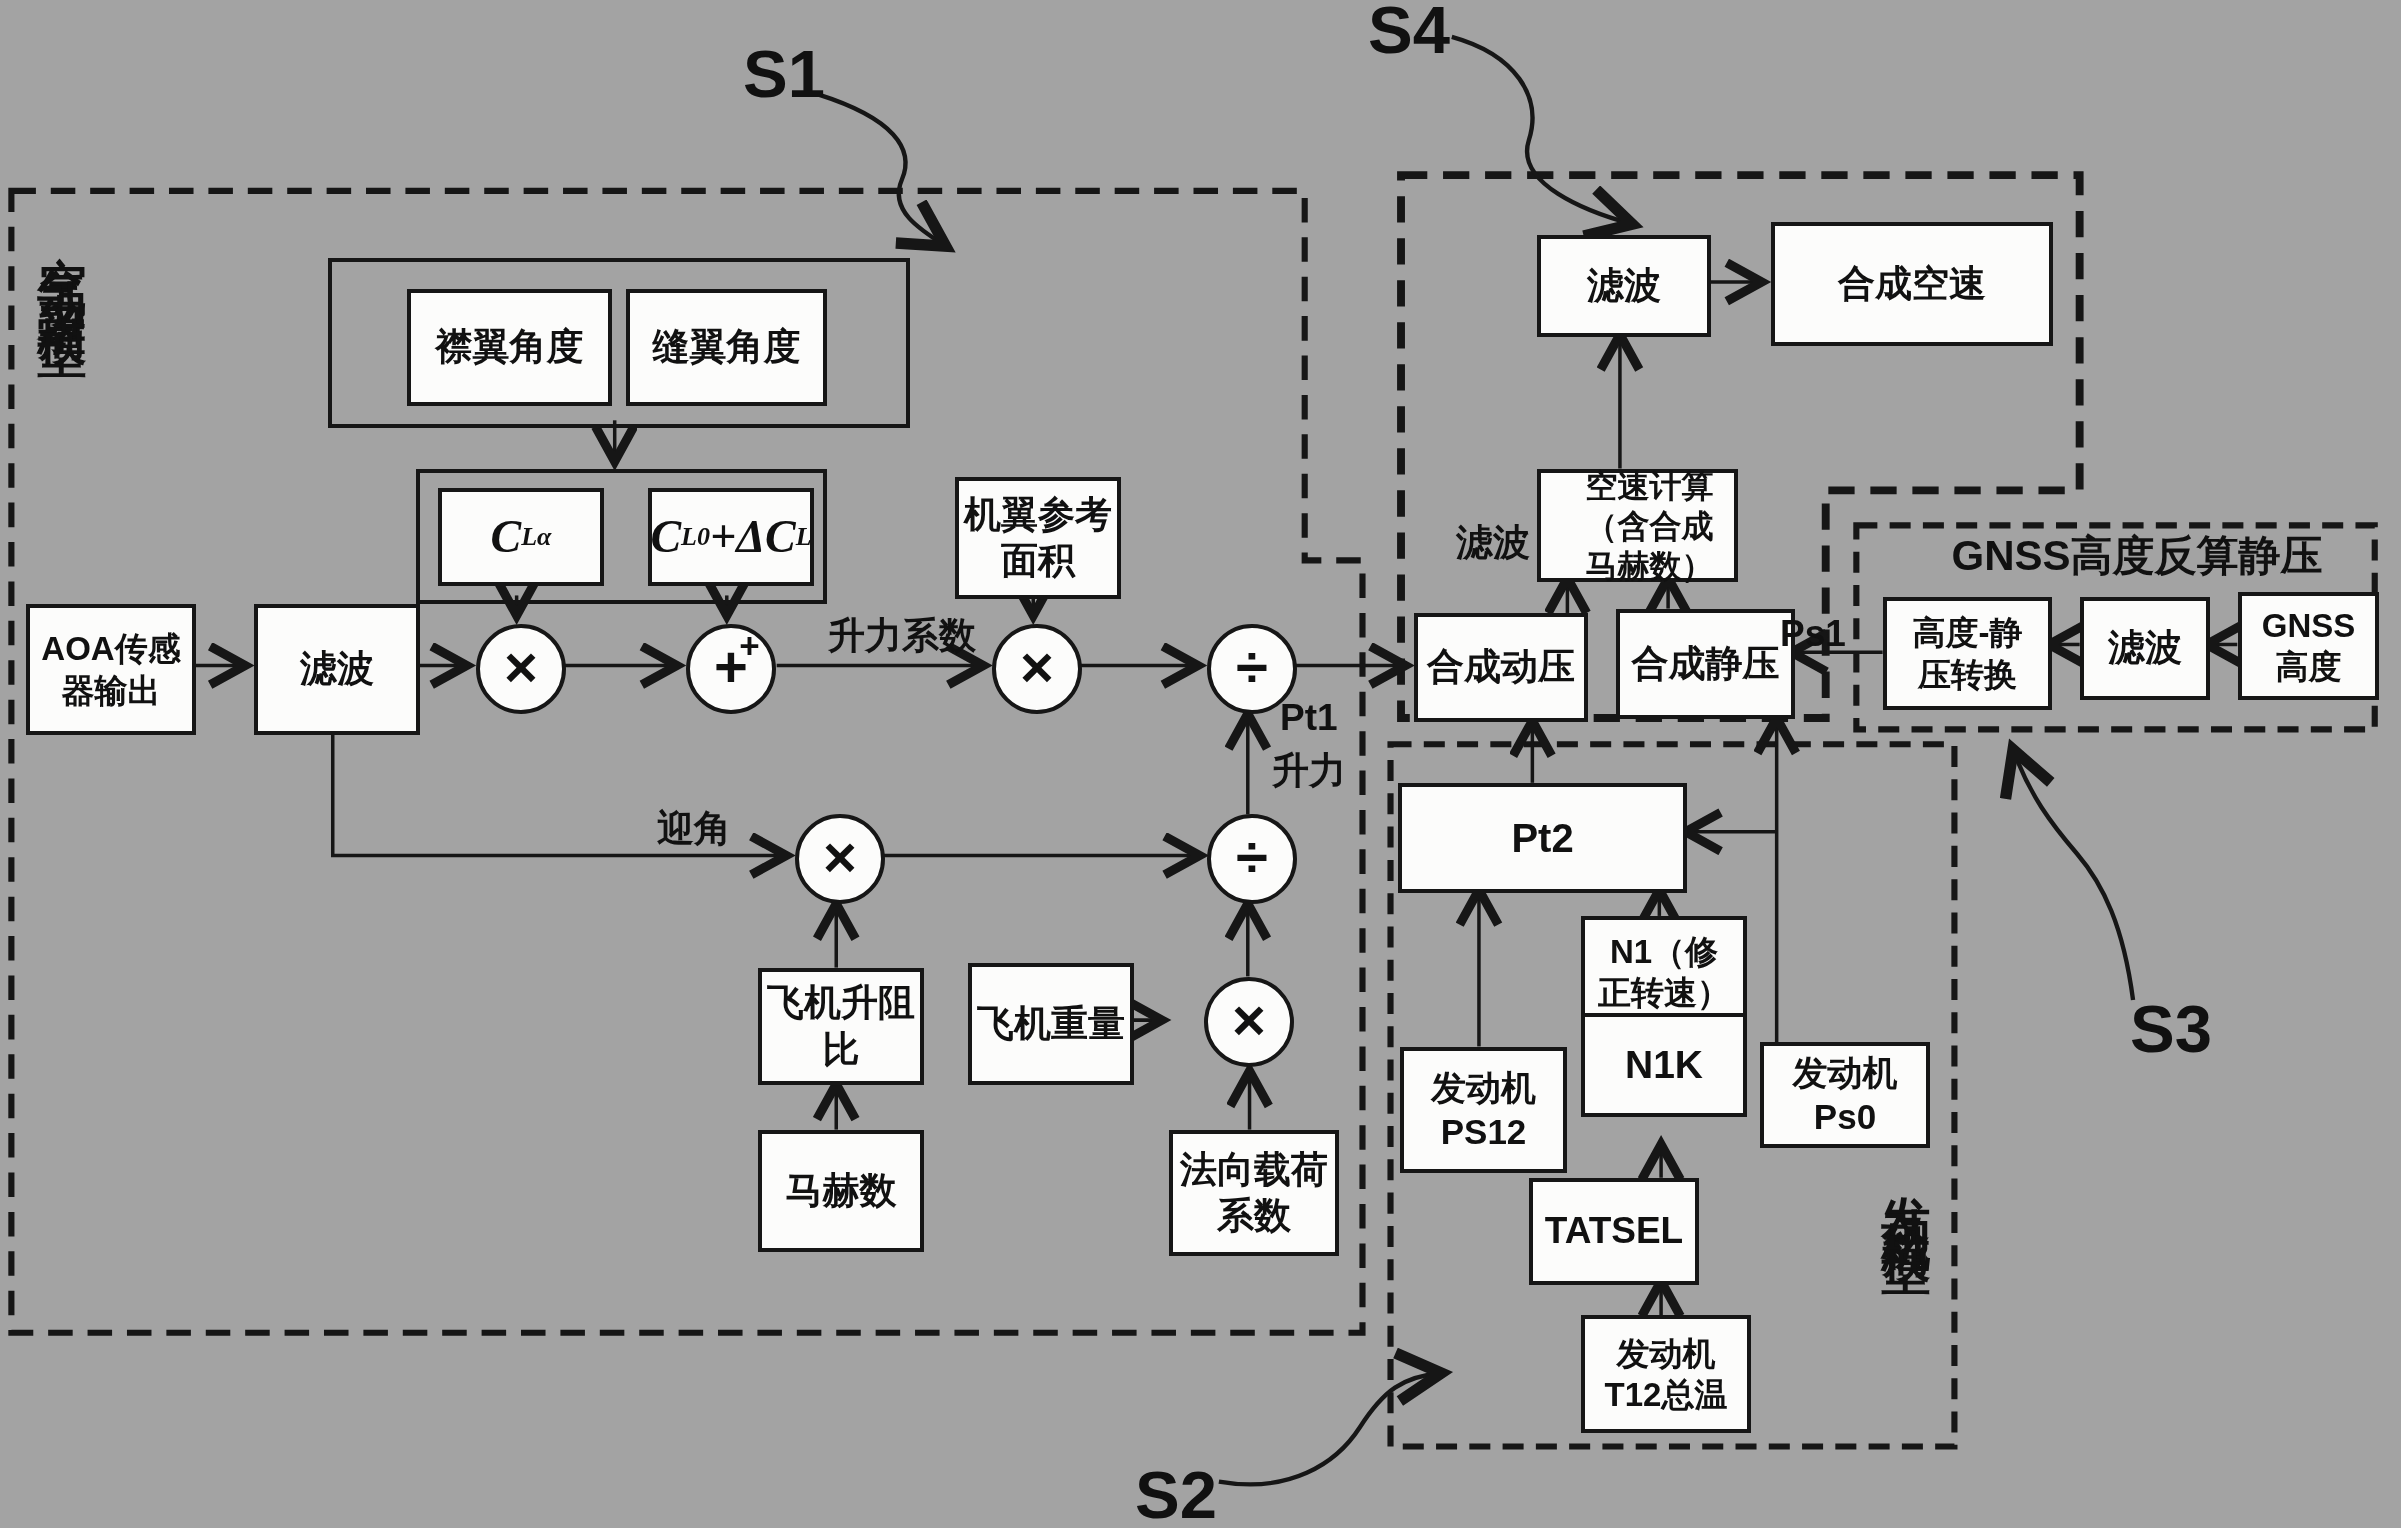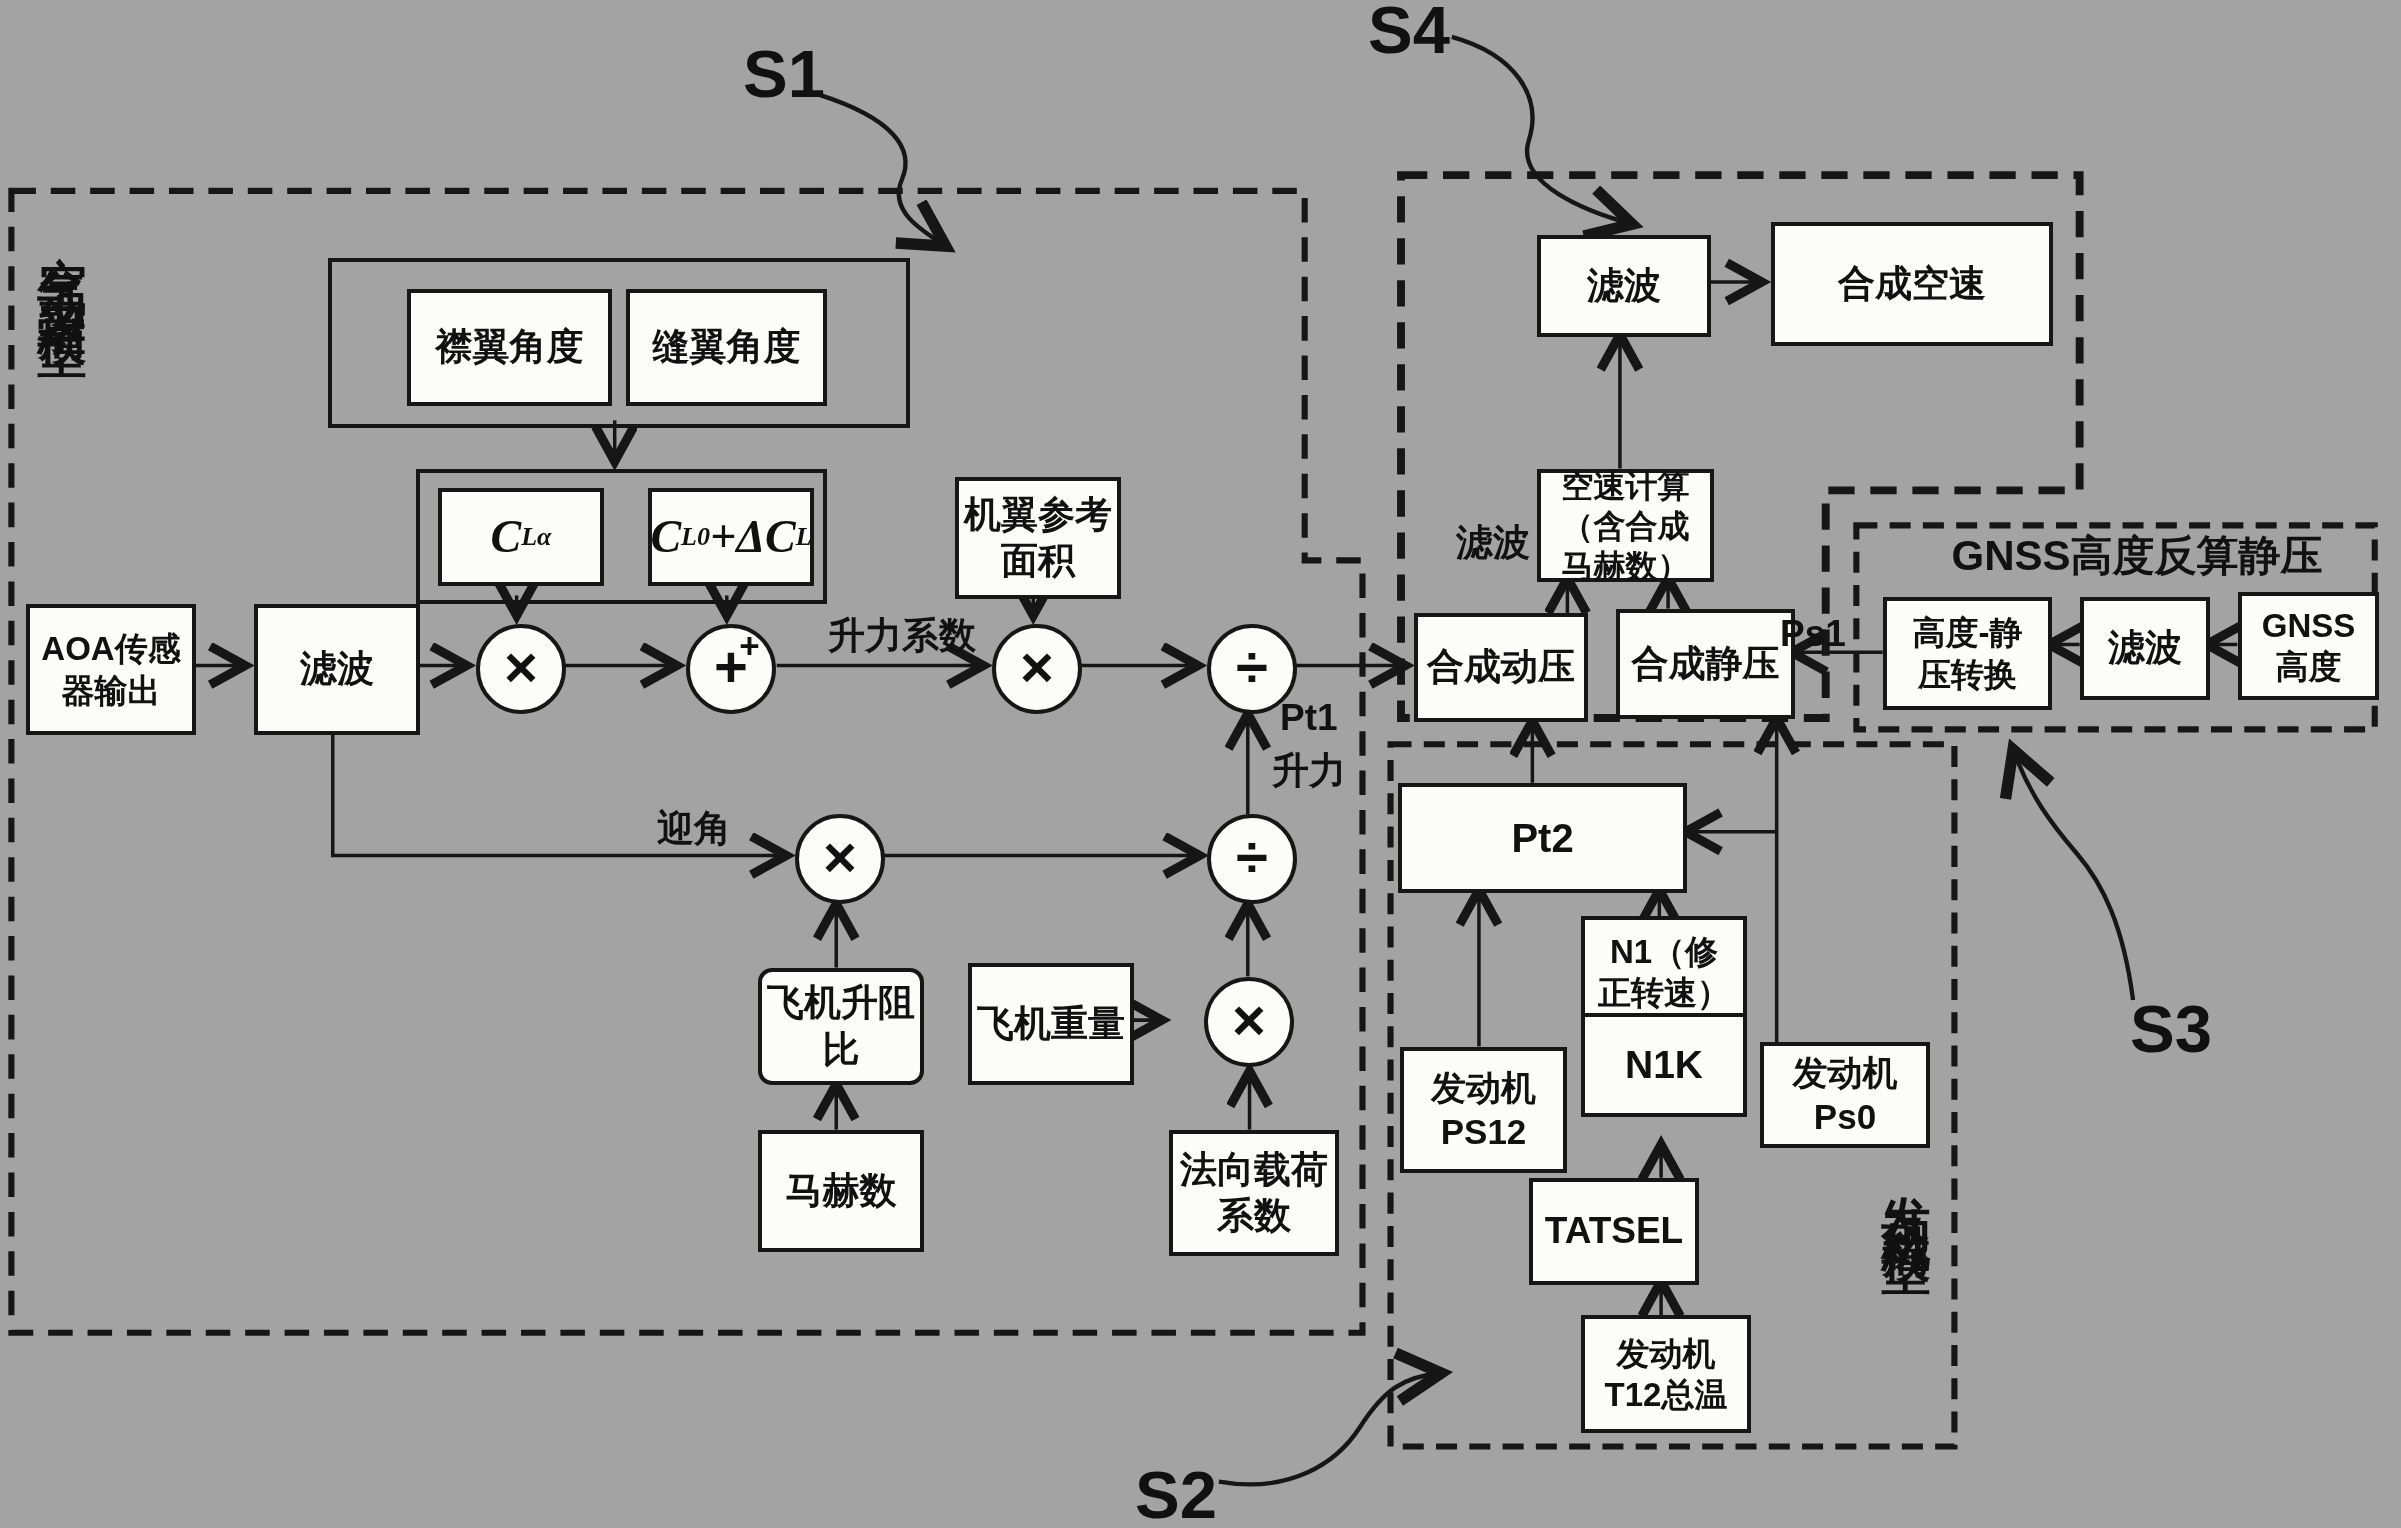--- a/index.html
+++ b/index.html
@@ -107,21 +107,21 @@
   <div class="group" style="left:416px;top:469px;width:403px;height:127px;"></div>
   <div class="box math" style="left:438px;top:488px;width:158px;height:90px;">
     <span class="mb">C</span><sub>Lα</sub>
   </div>
   <div class="box math" style="left:648px;top:488px;width:158px;height:90px;">
     <span class="mb">C</span><sub>L0</sub><span class="mb">+ΔC</span><sub>L</sub>
   </div>
 
   <div class="box" style="left:955px;top:477px;width:158px;height:114px;">机翼参考
 面积</div>
-  <div class="box" style="left:758px;top:968px;width:158px;height:109px;border-radius:14px;">飞机升阻
+  <div class="box" style="left:758px;top:968px;width:158px;height:109px;">飞机升阻
 比</div>
   <div class="box" style="left:758px;top:1130px;width:158px;height:114px;font-family:Liberation Serif, serif;">马赫数</div>
   <div class="box" style="left:968px;top:963px;width:158px;height:114px;">飞机重量</div>
   <div class="box" style="left:1169px;top:1130px;width:162px;height:118px;">法向载荷
 系数</div>
 
   <div class="circle" style="left:476px;top:624px;">
       <span class="op">×</span>
     </div>
   <div class="circle" style="left:686px;top:624px;">
@@ -146,21 +146,21 @@
 
   <div class="lbl" style="left:828px;top:611px;">升力系数</div>
   <div class="lbl" style="left:657px;top:804px;">迎角</div>
   <div class="lbl" style="left:1272px;top:746px;">升力</div>
   <div class="lbl" style="left:1280px;top:697px;">Pt1</div>
   <div class="lbl" style="left:1780px;top:613px;">Ps1</div>
   <div class="lbl" style="left:1456px;top:518px;">滤波</div>
 
   <div class="box" style="left:1414px;top:613px;width:166px;height:101px;">合成动压</div>
   <div class="box" style="left:1616px;top:609px;width:171px;height:102px;">合成静压</div>
-  <div class="box" style="left:1537px;top:469px;width:169px;height:105px;font-size:32px;">空速计算
+  <div class="box" style="left:1537px;top:469px;width:169px;height:105px;font-size:32px;padding-left:24px;">空速计算
 （含合成
 马赫数）</div>
   <div class="box" style="left:1537px;top:235px;width:166px;height:94px;">滤波</div>
   <div class="box" style="left:1883px;top:597px;width:161px;height:105px;font-size:33px;">高度-静
 压转换</div>
 
   <div class="box" style="left:1771px;top:222px;width:274px;height:116px;">合成空速</div>
   <div class="box" style="left:2080px;top:597px;width:122px;height:95px;">滤波</div>
   <div class="box" style="left:2238px;top:592px;width:133px;height:100px;font-size:33px;">GNSS
 高度</div>

